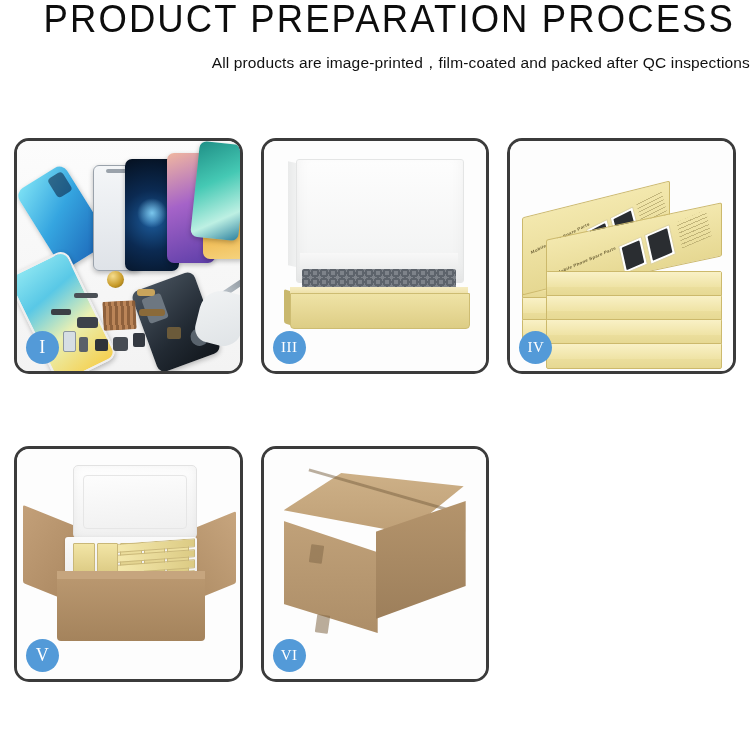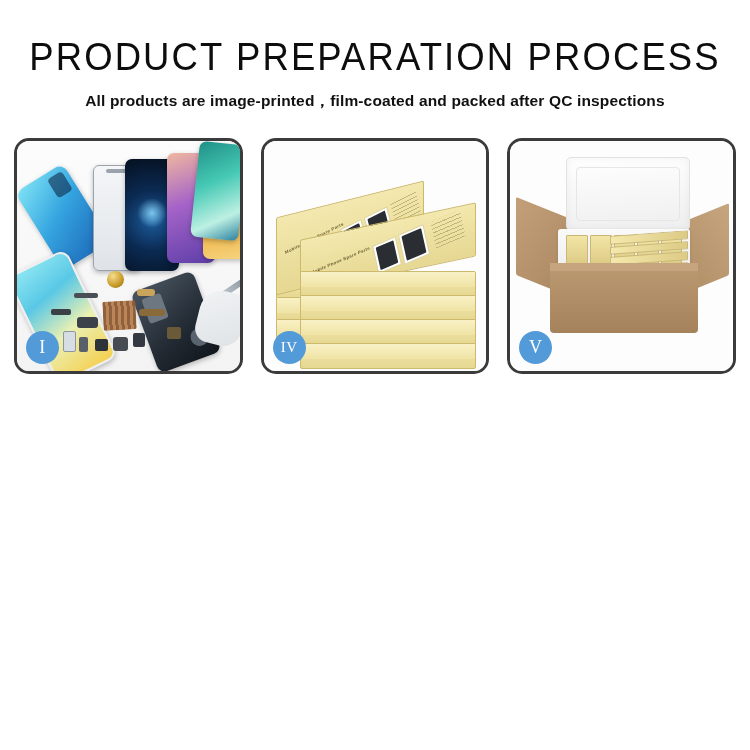--- a/index.html
+++ b/index.html
@@ -4,29 +4,29 @@
 <style>
   html,body{margin:0;padding:0;}
   body{
     width:750px;height:750px;background:#ffffff;
     font-family:"Liberation Sans","DejaVu Sans",sans-serif;
     overflow:hidden;
   }
   .page{width:750px;height:750px;position:relative;background:#fff;}
 
   
-  .header{padding-top:38px;text-align:center;}
+  .header{text-align:right;}
   .title{
     font-size:38px;letter-spacing:2.2px;color:#0d0d0d;
     font-weight:400;line-height:1;white-space:nowrap;
     transform:scaleX(.96);
   }
   .subtitle{
     margin-top:15px;font-size:15.5px;color:#111;letter-spacing:.15px;
-    white-space:nowrap;font-weight:700;
+    white-space:nowrap;font-weight:400;
   }
 
   
   .grid{
     position:absolute;left:14px;top:138px;width:722px;
     display:grid;grid-template-columns:repeat(3,1fr);
     grid-template-rows:repeat(2,236px);
     column-gap:18px;row-gap:72px;
   }
   .panel{
@@ -360,20 +360,34 @@
         <div class="prt f9"></div>
         <div class="prt f10"></div>
         <div class="prt f11"></div>
         <div class="tool"></div>
         <div class="hand"></div>
       </div>
       <div class="badge">I</div>
     </div>
 
 
+    <div class="panel">
+      <div class="scene p3">
+        <div class="b3-lidL"></div>
+        <div class="b3-lidR"></div>
+        <div class="b3-lid"></div>
+        <div class="b3-foamtop"></div>
+        <div class="b3-inner"></div>
+        <div class="b3-sideL"></div>
+        <div class="b3-sideR"></div>
+        <div class="b3-rim"></div>
+        <div class="b3-front"></div>
+      </div>
+      <div class="badge sm">III</div>
+    </div>
 
     <div class="panel">
       <div class="scene p4">
         <div class="stack">
 
           <div class="sb" style="left:4px;top:112px;width:132px;height:22px;">
               <span class="sb-top"></span>
             </div>
           <div class="sb" style="left:4px;top:134px;width:132px;height:22px;">
               <span class="sb-top"></span>
@@ -439,15 +453,26 @@
           <span></span>
           <span></span>
           <span></span>
         </div>
         <div class="c5-bodyTop"></div>
         <div class="c5-body"></div>
       </div>
       <div class="badge">V</div>
     </div>
 
+    <div class="panel">
+      <div class="scene p6">
+        <div class="c6-top"></div>
+        <div class="c6-seam"></div>
+        <div class="c6-left"></div>
+        <div class="c6-right"></div>
+        <div class="tape t1"></div>
+        <div class="tape t2"></div>
+      </div>
+      <div class="badge sm">VI</div>
+    </div>
 
   </div>
 </div>
 
 </body></html>

